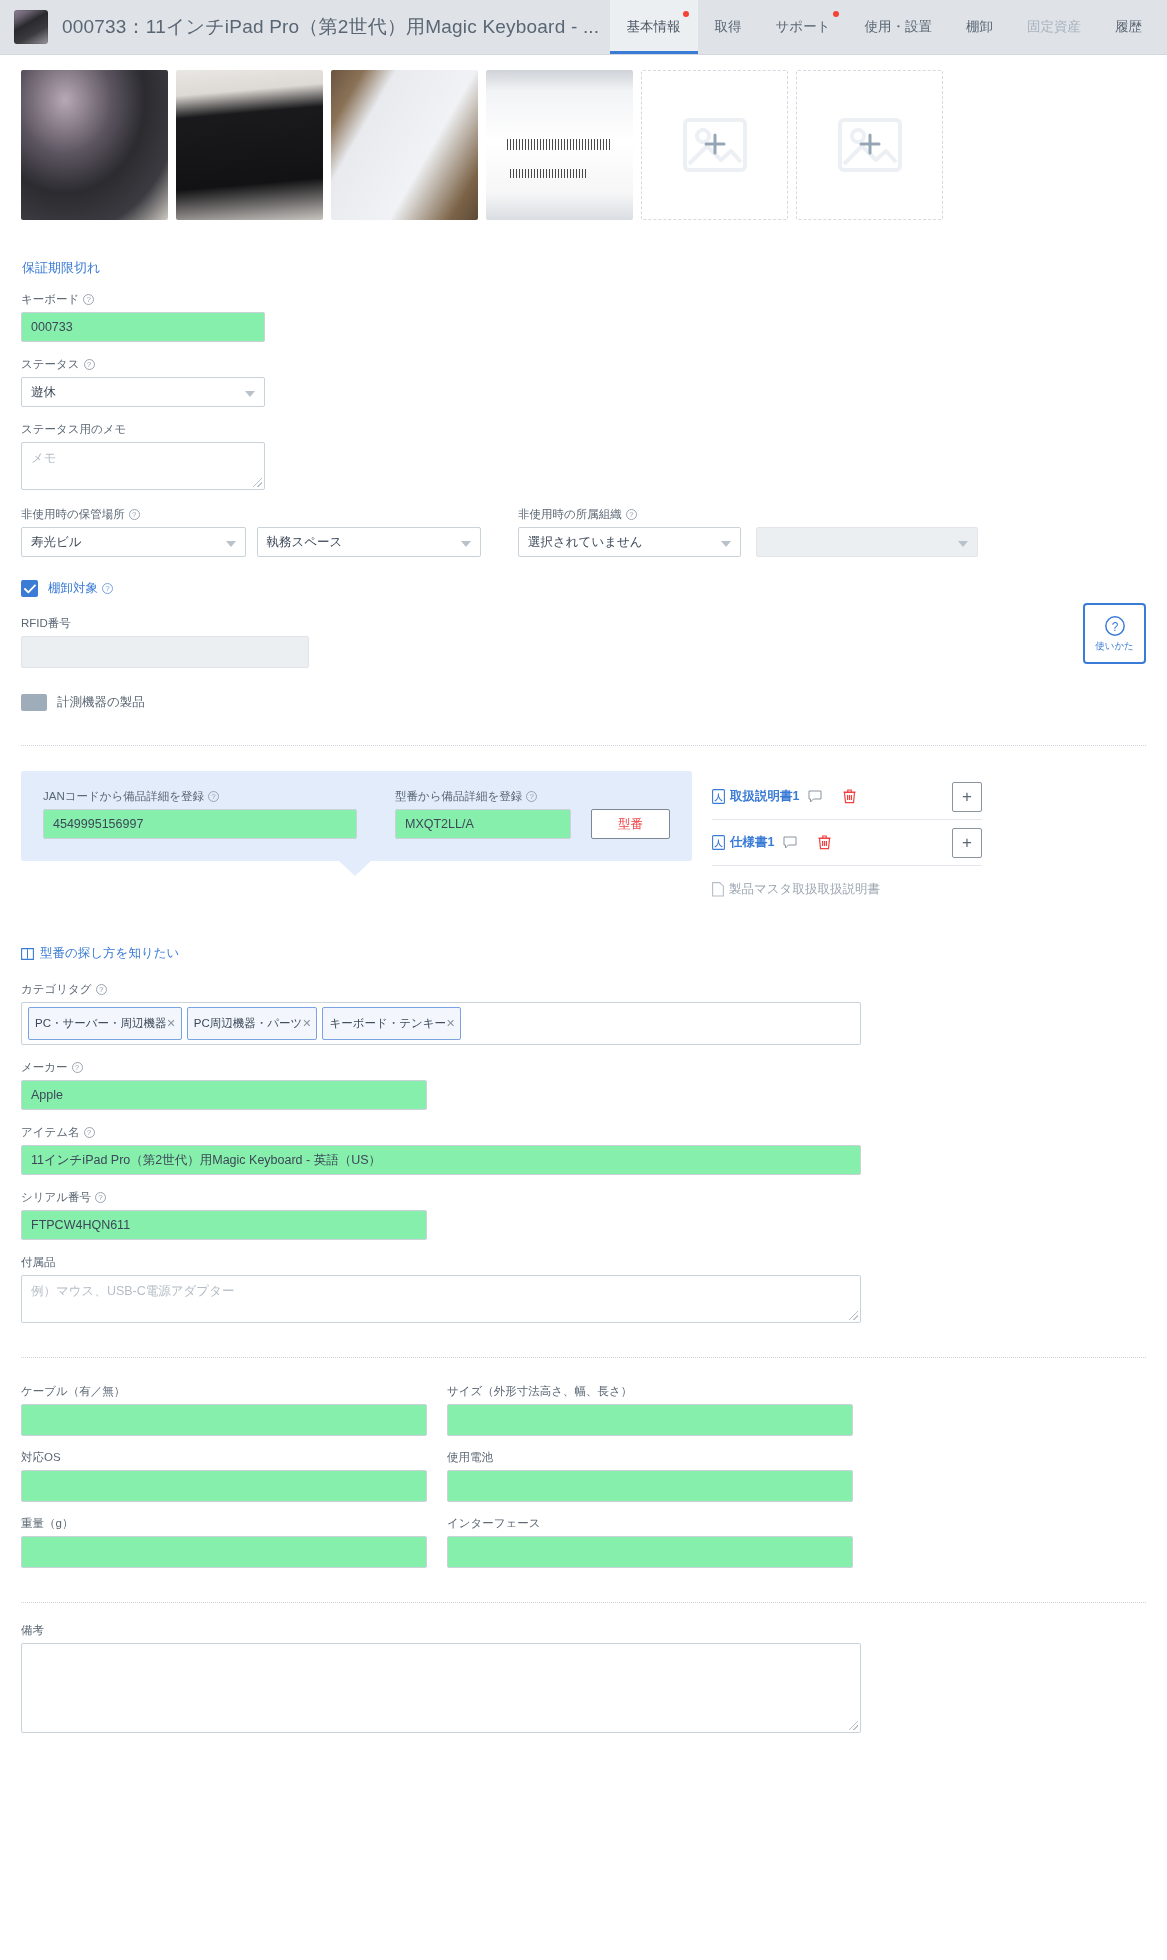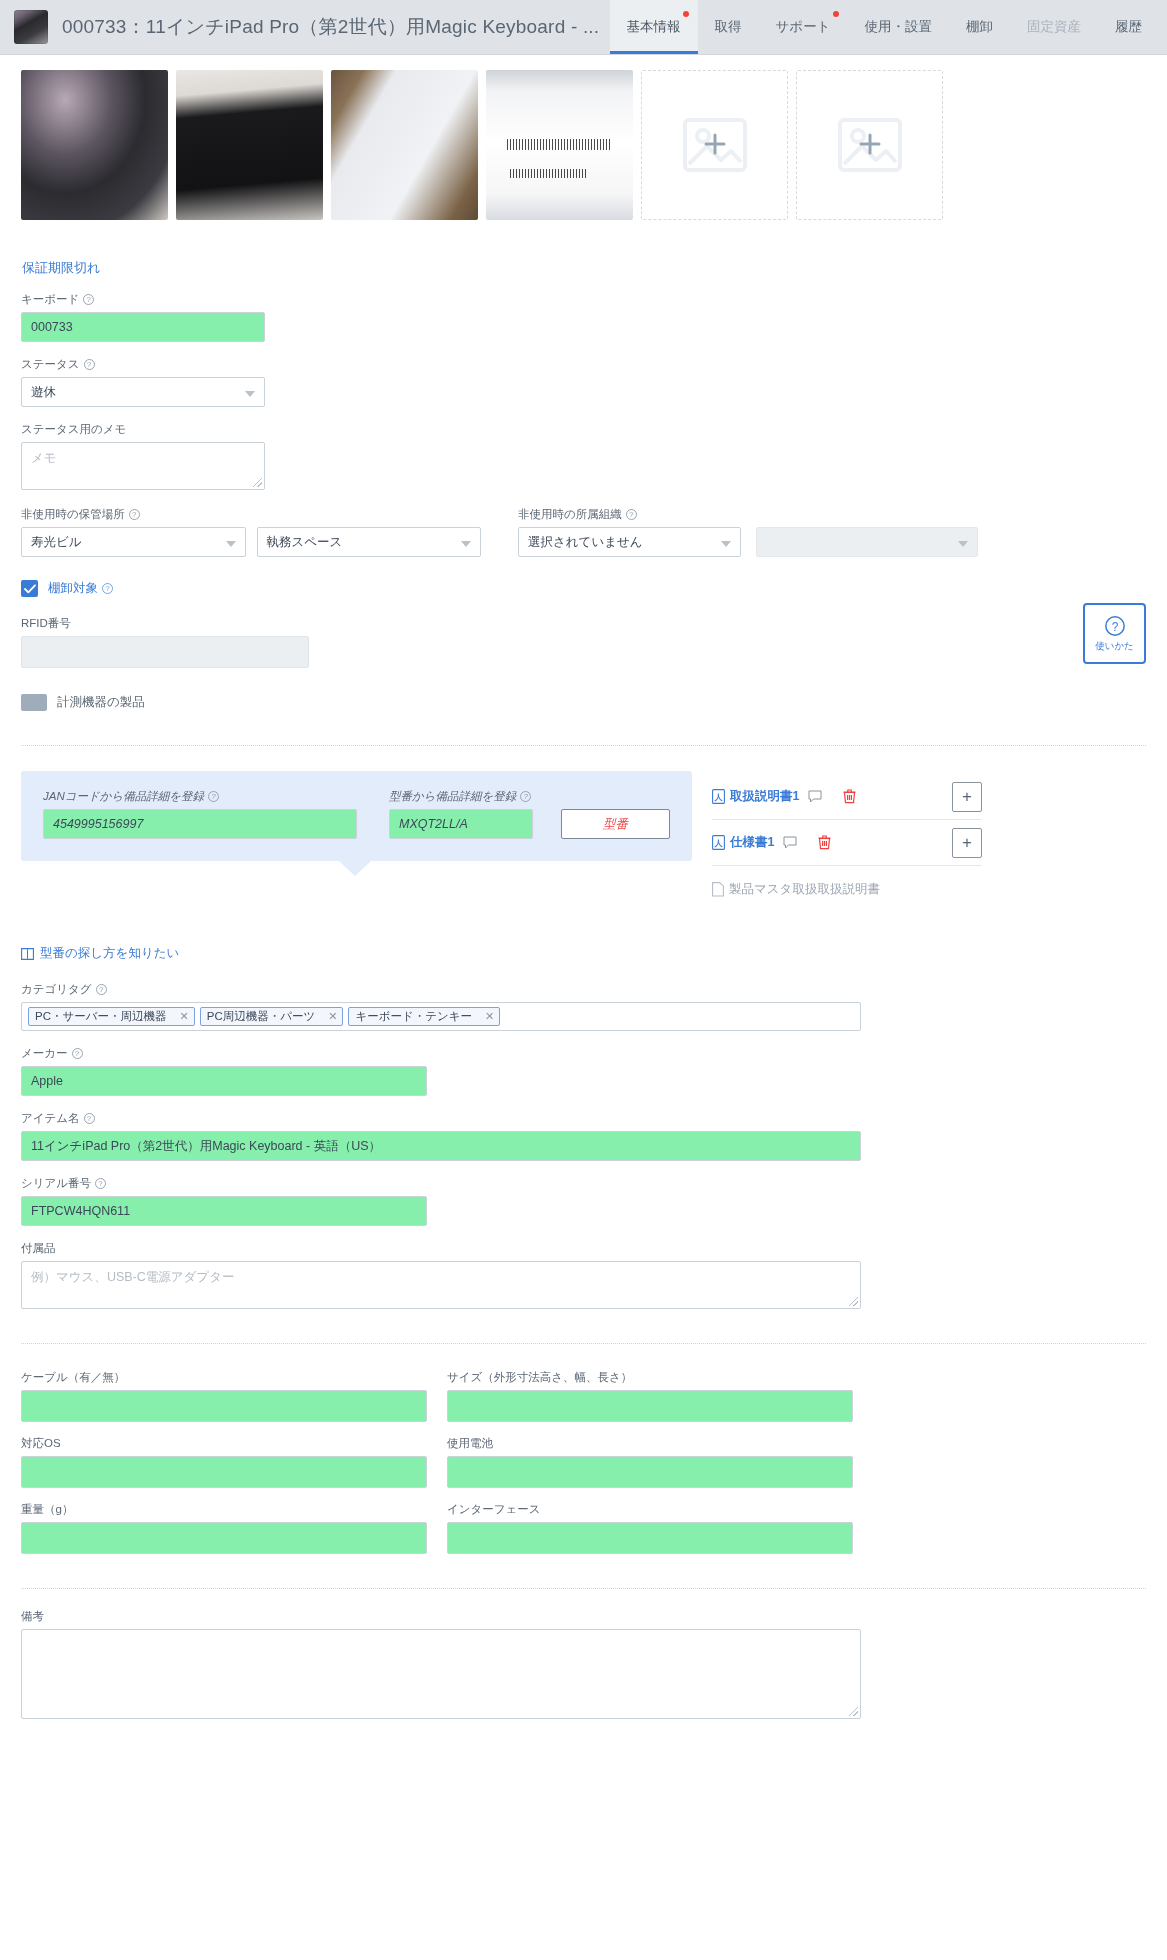--- a/index.html
+++ b/index.html
@@ -230,21 +230,21 @@
     position: relative;
   }
   .jan-panel::after {
     content: "";
     position: absolute;
     left: 318px; bottom: -15px;
     border-left: 16px solid transparent;
     border-right: 16px solid transparent;
     border-top: 15px solid #e3ecfa;
   }
-  .jan-cols { display: flex; gap: 2px; align-items: flex-end; font-style: italic; }
+  .jan-cols { display: flex; gap: 8px; align-items: flex-end; }
   .jan-col-1 { width: 314px; }
   .jan-col-2 { width: 176px; margin-left: 30px; }
   .model-btn {
     width: 121px; height: 30px;
     margin-left: 12px;
     border: 1px solid #7d8894;
     border-radius: 2px;
     background: #fff;
     font-size: 12.5px;
     color: #ef4444;
@@ -296,28 +296,28 @@
   .tagbox {
     border: 1px solid #c9d1d9;
     border-radius: 2px;
     background: #fff;
     min-height: 26px;
     padding: 4px 6px;
     display: flex; flex-wrap: wrap; gap: 5px;
     align-items: center;
   }
   .tag {
-    display: inline-flex; align-items: center; gap: 13px;
+    display: inline-flex; align-items: center; gap: 0;
     border: 1px solid #7aa4e0;
     border-radius: 2px;
     background: #f3f7fd;
     font-size: 11.5px;
     color: #3c4858;
     padding: 1px 5px 1px 6px;
-    height: 19px;
+    height: 33px;
   }
   .tag .x { color: #8a949f; cursor: pointer; font-size: 11px; }
 
   
   .help-btn {
     position: absolute;
     right: 21px; top: 344px;
     width: 63px; height: 61px;
     border: 2px solid #3a7bd5;
     border-radius: 4px;
@@ -496,21 +496,21 @@
             <span>JANコードから備品詳細を登録</span>
             <span class="qmark">?</span>
           </div>
           <div class="inp" style="width:314px;">4549995156997</div>
         </div>
         <div class="jan-col-2">
           <div class="flabel">
             <span>型番から備品詳細を登録</span>
             <span class="qmark">?</span>
           </div>
-          <div class="inp" style="width:144px;">MXQT2LL/A</div>
+          <div class="inp" style="width:176px;">MXQT2LL/A</div>
         </div>
         <div class="model-btn">型番</div>
       </div>
     </div>
 
     <div class="docs">
       <div class="doc-row">
         <div class="doc-link">
           <svg width="13" height="15" viewBox="0 0 13 15">
             <rect x="0.6" y="0.6" width="11.8" height="13.8" rx="1" fill="#fff" stroke="#3a7bd5" stroke-width="1.1"></rect>

